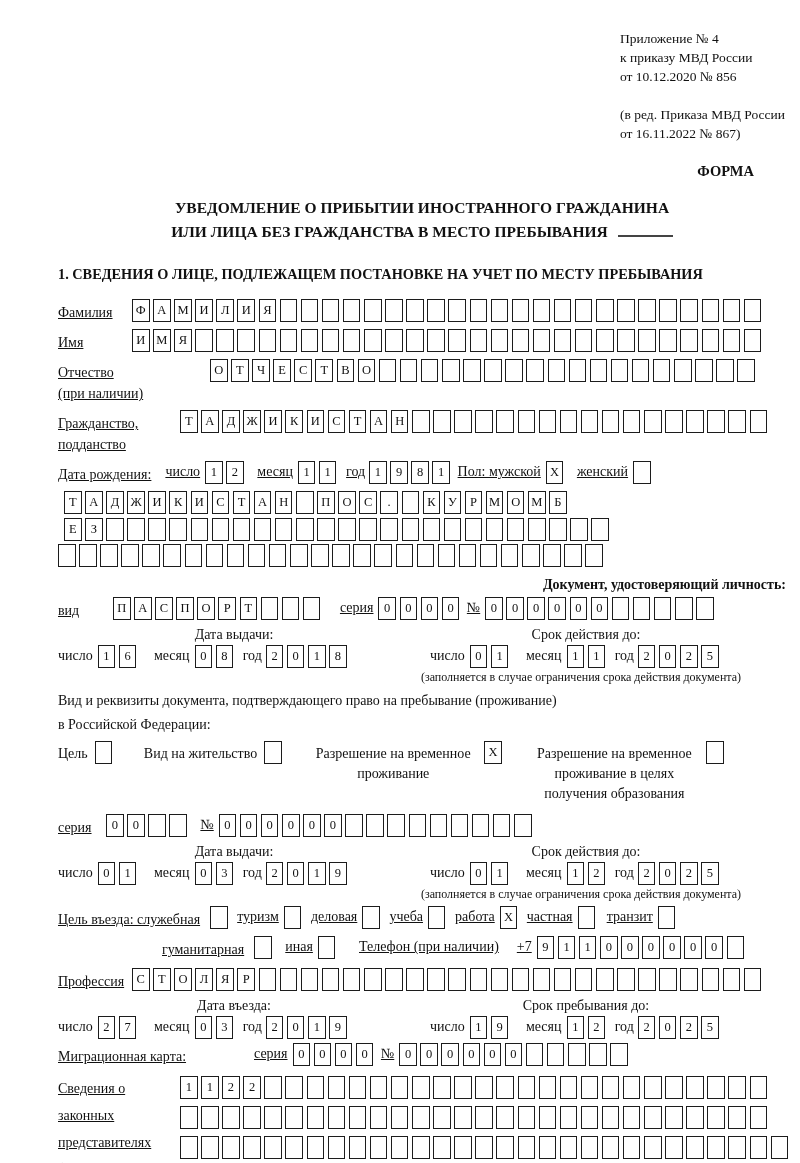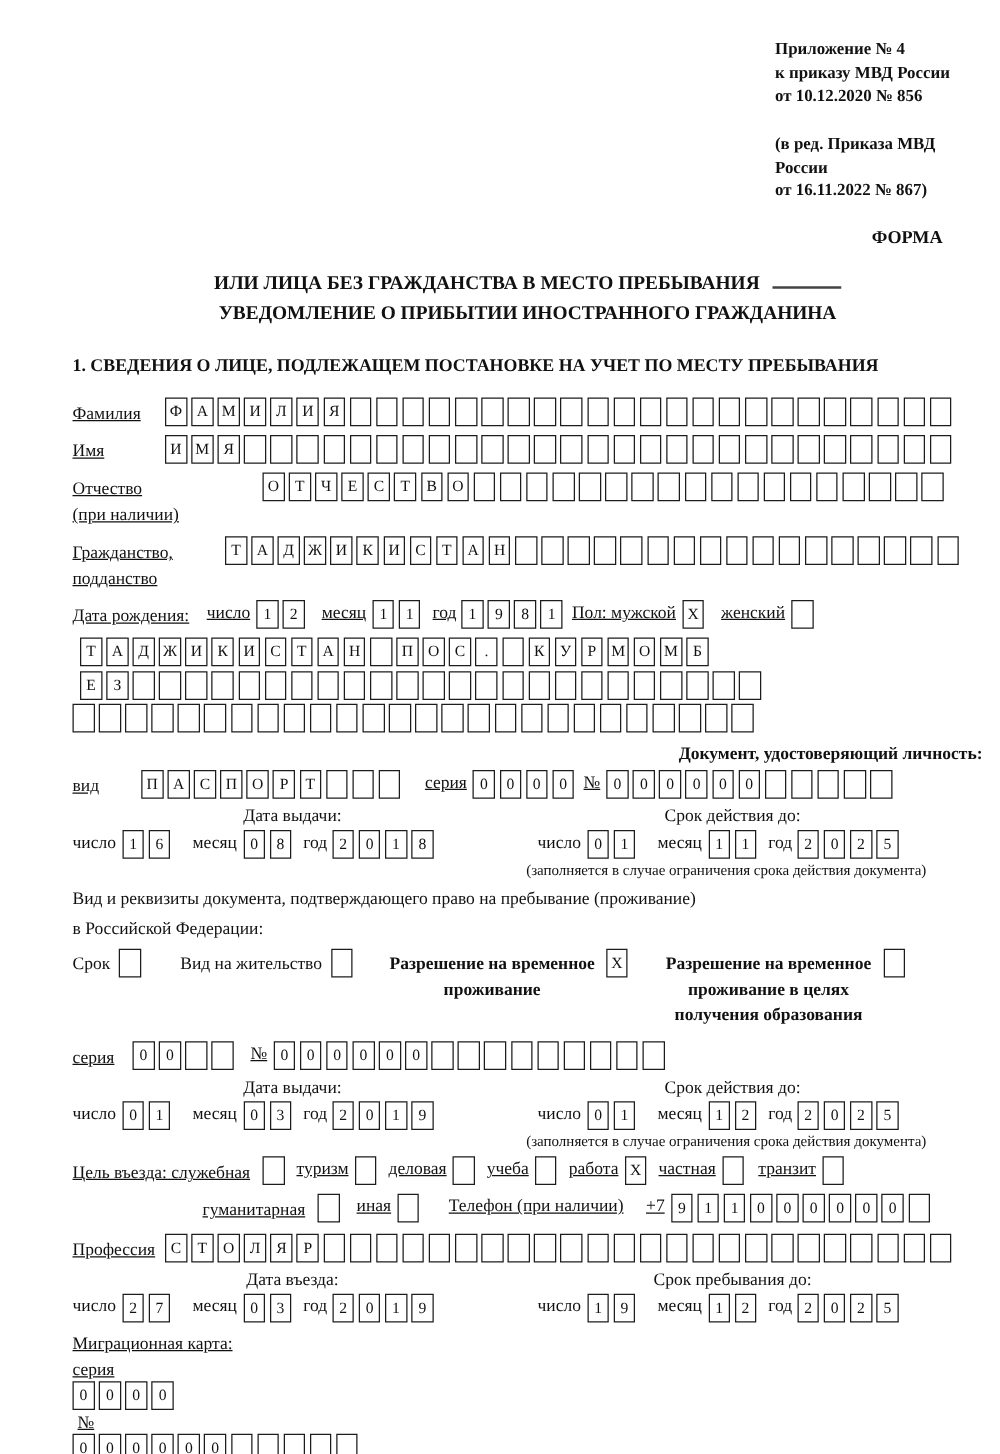--- a/index.html
+++ b/index.html
@@ -3,21 +3,21 @@
 <meta charset="utf-8">
 <style>
   * { margin:0; padding:0; box-sizing:border-box; }
   html,body { background:#f0f0f0; }
   .page {
     width:800px; min-height:1163px; margin:0 auto; background:#ffffff;
     color:#111; font-family:"Liberation Serif","DejaVu Serif",serif;
     font-size:14px; padding:30px 14px 20px 58px; position:relative;
   }
   
-  .hdr { margin-left:562px; font-size:13.5px; line-height:1.4;font-weight:bold; }
+  .hdr { margin-left:562px; font-size:13.5px; line-height:1.4; }
   .hdr .gap { margin-top:19px; }
   .forma { text-align:right; padding-right:32px; font-weight:bold; margin-top:20px; font-size:14.5px; }
   .title { text-align:center; font-weight:bold; font-size:15.5px; line-height:1.55; margin-top:16px; }
   .uline { display:inline-block; width:55px; border-bottom:2px solid #444; height:0.9em; margin-left:10px; }
   .section { font-weight:bold; font-size:14.3px; margin:22px 0 16px 0; }
   
   .row { display:flex; align-items:flex-start; margin-bottom:6px;text-decoration:underline; }
   .lbl { flex:0 0 auto; padding-top:3px; line-height:1.5; }
   .w74 { width:74px; } .w152 { width:152px; } .w122 { width:122px; }
   .w142 { width:142px; } .w55 { width:55px; } .w48 { width:48px; }
@@ -32,44 +32,44 @@
   
   .datepair { display:flex; margin-bottom:4px; }
   .dp-col { width:352px; }
   .dp-title { text-align:center; margin-bottom:2px; }
   .dp-row { display:flex; align-items:flex-start; }
   .dp-note { font-size:12px; text-align:center; margin-top:2px; width:370px; margin-left:-14px; }
   
   .cbrow { display:flex; align-items:flex-start; margin:4px 0 10px 0; }
   .cb-item { display:inline-flex; align-items:flex-start; margin-right:14px; }
   .cb-item .txt { padding-top:3px; margin-right:7px; line-height:1.45; }
-  .center-multiline { text-align:center;font-weight:bold; }
+  .center-multiline { text-align:center; }
   .para { line-height:1.7; margin-top:4px; }
   .stack > .cells { display:block; margin-bottom:3.5px; }
 </style>
 </head>
 <body>
 
 <div class="page">
 
   <div class="hdr">
     <div>Приложение № 4</div>
     <div>к приказу МВД России</div>
     <div>от 10.12.2020 № 856</div>
     <div class="gap">(в ред. Приказа МВД России</div>
     <div>от 16.11.2022 № 867)</div>
   </div>
 
   <div class="forma">ФОРМА</div>
 
   <div class="title">
+    <div>УВЕДОМЛЕНИЕ О ПРИБЫТИИ ИНОСТРАННОГО ГРАЖДАНИНА</div>
     <div>
       <span>ИЛИ ЛИЦА БЕЗ ГРАЖДАНСТВА В МЕСТО ПРЕБЫВАНИЯ</span><span class="uline"></span>
     </div>
-    <div>УВЕДОМЛЕНИЕ О ПРИБЫТИИ ИНОСТРАННОГО ГРАЖДАНИНА</div>
   </div>
 
   <div class="section">1. СВЕДЕНИЯ О ЛИЦЕ, ПОДЛЕЖАЩЕМ ПОСТАНОВКЕ НА УЧЕТ ПО МЕСТУ ПРЕБЫВАНИЯ</div>
 
   <div class="row">
     <span class="lbl w74">Фамилия</span>
     <span class="cells"><span class="cell">Ф</span><span class="cell">А</span><span class="cell">М</span><span class="cell">И</span><span class="cell">Л</span><span class="cell">И</span><span class="cell">Я</span><span class="cell"></span><span class="cell"></span><span class="cell"></span><span class="cell"></span><span class="cell"></span><span class="cell"></span><span class="cell"></span><span class="cell"></span><span class="cell"></span><span class="cell"></span><span class="cell"></span><span class="cell"></span><span class="cell"></span><span class="cell"></span><span class="cell"></span><span class="cell"></span><span class="cell"></span><span class="cell"></span><span class="cell"></span><span class="cell"></span><span class="cell"></span><span class="cell"></span><span class="cell"></span></span>
   </div>
 
   <div class="row">
@@ -152,21 +152,21 @@
     </div>
   </div>
 
   <div class="para">
     <div>Вид и реквизиты документа, подтверждающего право на пребывание (проживание)</div>
     <div>в Российской Федерации:</div>
   </div>
 
   <div class="cbrow">
     <span class="cb-item">
-      <span class="txt">Срок</span>
+      <span class="txt">Цель</span>
       <span class="cells"><span class="cell"></span></span>
     </span>
     <span class="cb-item" style="margin-left:14px;">
       <span class="txt">Вид на жительство</span>
       <span class="cells"><span class="cell"></span></span>
     </span>
     <span class="cb-item" style="margin-left:10px;">
       <span class="txt center-multiline" style="width:168px;">
         <div>Разрешение на временное</div>
         <div>проживание</div>
@@ -266,21 +266,21 @@
         <span class="mini-lbl first" style="padding-left:20px;">число</span>
         <span class="cells"><span class="cell">1</span><span class="cell">9</span></span>
         <span class="mini-lbl" style="padding-left:14px;">месяц</span>
         <span class="cells"><span class="cell">1</span><span class="cell">2</span></span>
         <span class="mini-lbl" style="padding-left:6px;padding-right:4px;">год</span>
         <span class="cells"><span class="cell">2</span><span class="cell">0</span><span class="cell">2</span><span class="cell">5</span></span>
       </div>
     </div>
   </div>
 
-  <div class="row" style="margin-top:4px;flex-direction:column;">
+  <div class="row" style="margin-top:4px;">
     <span class="lbl" style="width:196px;">Миграционная карта:</span>
     <span class="mini-lbl" style="padding-left:0;">серия</span>
     <span class="cells"><span class="cell">0</span><span class="cell">0</span><span class="cell">0</span><span class="cell">0</span></span>
     <span class="mini-lbl" style="padding-left:4px;">№</span>
     <span class="cells"><span class="cell">0</span><span class="cell">0</span><span class="cell">0</span><span class="cell">0</span><span class="cell">0</span><span class="cell">0</span><span class="cell"></span><span class="cell"></span><span class="cell"></span><span class="cell"></span><span class="cell"></span></span>
   </div>
 
   <div class="row" style="margin-top:6px;">
     <span class="lbl" style="width:122px;line-height:1.9;">
       <div>Сведения о</div>

